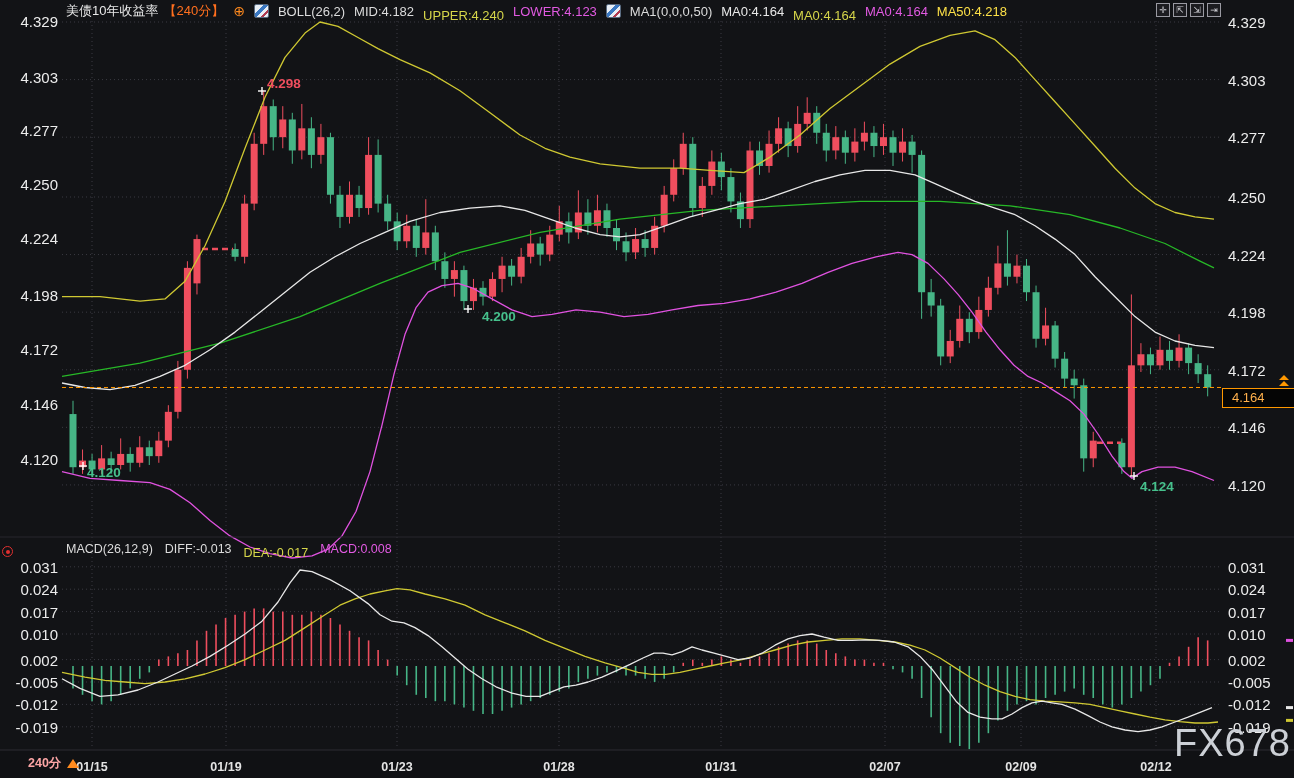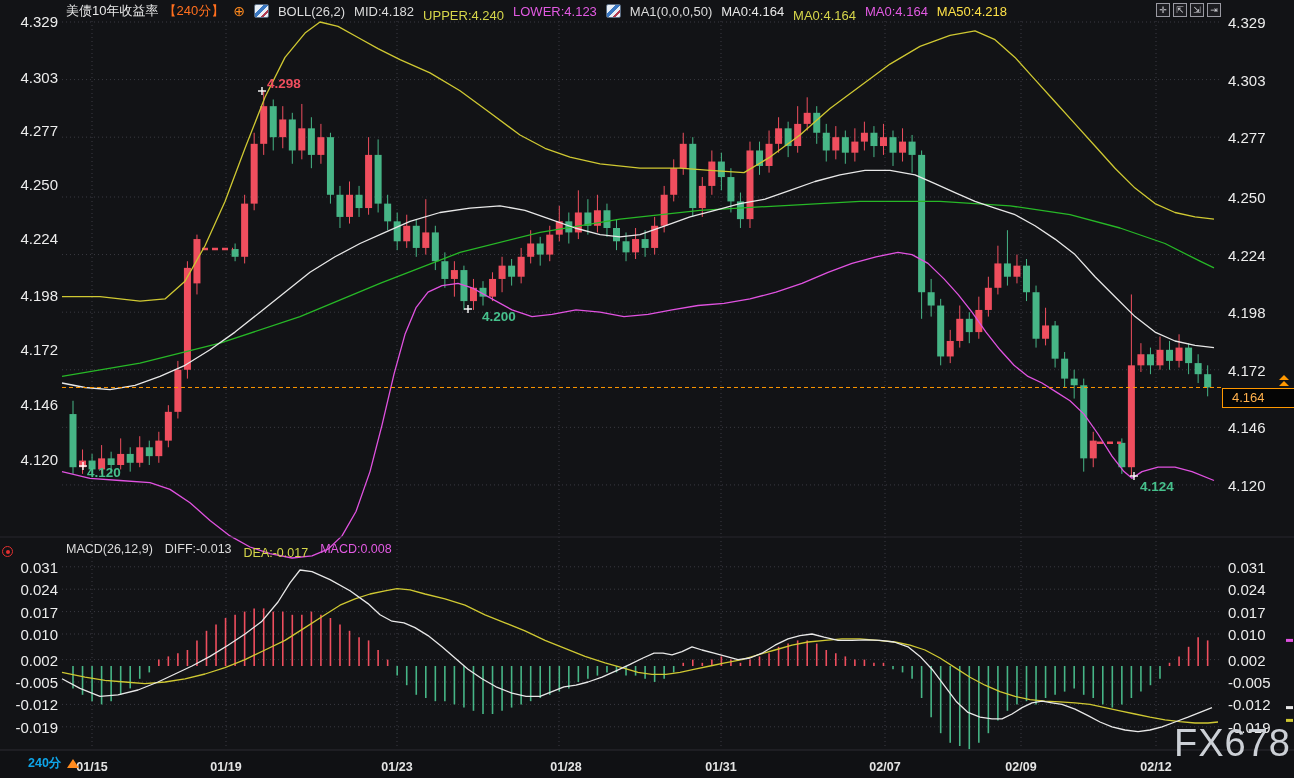--- a/index.html
+++ b/index.html
@@ -23,21 +23,21 @@
   .al-right{text-align:right;width:52px;}
   .date-label{position:absolute;top:760px;font-size:12.5px;font-weight:bold;color:#e4e4e4;
         transform:translateX(-50%);z-index:4;}
   .price-tag{position:absolute;left:1222px;top:388px;width:70px;height:18px;border:1px solid #ff9800;
         background:#050505;color:#ffb14d;font-size:13px;line-height:18px;padding-left:9px;z-index:6;}
   .pt-arrow{position:absolute;left:1277px;top:375px;z-index:6;width:14px;height:12px;}
   .pt-arrow .t1,.pt-arrow .t2{position:absolute;left:2px;width:0;height:0;
         border-left:5px solid transparent;border-right:5px solid transparent;border-bottom:5px solid #ff9800;}
   .pt-arrow .t1{top:0;} .pt-arrow .t2{top:6px;}
   .watermark{position:absolute;right:3px;top:722px;font-size:38px;letter-spacing:1px;color:#ccd0d6;z-index:7;}
-  .period-badge{position:absolute;left:28px;top:755px;font-size:12.5px;font-weight:bold;color:#0ea5e9;
+  .period-badge{position:absolute;left:28px;top:755px;font-size:12.5px;font-weight:bold;color:#fca5a5;
         display:flex;align-items:center;gap:6px;z-index:5;}
   .period-badge .tri{width:0;height:0;border-left:6px solid transparent;border-right:6px solid transparent;
         border-bottom:9px solid #ff8a1e;display:inline-block;}
   .hot-icon{position:absolute;left:2px;top:546px;width:9px;height:9px;border:1.5px solid #e03030;
         border-radius:50%;z-index:5;}
   .hot-icon:after{content:"";position:absolute;left:2.5px;top:2.5px;width:4px;height:4px;background:#e03030;border-radius:50%;}
 </style>
 </head>
 <body>
 
@@ -530,19 +530,19 @@
       <div class="axis-label " style="left: 1228px; top: 651.6px;">0.002</div>
       <div class="axis-label al-right" style="left: 6px; top: 674px;">-0.005</div>
       <div class="axis-label " style="left: 1228px; top: 674px;">-0.005</div>
       <div class="axis-label al-right" style="left: 6px; top: 696.4px;">-0.012</div>
       <div class="axis-label " style="left: 1228px; top: 696.4px;">-0.012</div>
       <div class="axis-label al-right" style="left: 6px; top: 718.8px;">-0.019</div>
       <div class="axis-label " style="left: 1228px; top: 718.8px;">-0.019</div>
       <div class="date-label" style="left: 92px;">01/15</div>
       <div class="date-label" style="left: 226px;">01/19</div>
       <div class="date-label" style="left: 397px;">01/23</div>
-      <div class="date-label" style="left: 559px; margin-left: 7px;">01/28</div>
+      <div class="date-label" style="left: 559px;">01/28</div>
       <div class="date-label" style="left: 721px;">01/31</div>
       <div class="date-label" style="left: 885px;">02/07</div>
       <div class="date-label" style="left: 1021px;">02/09</div>
       <div class="date-label" style="left: 1156px;">02/12</div>
     </div>
 </div>
 
 </body></html>

